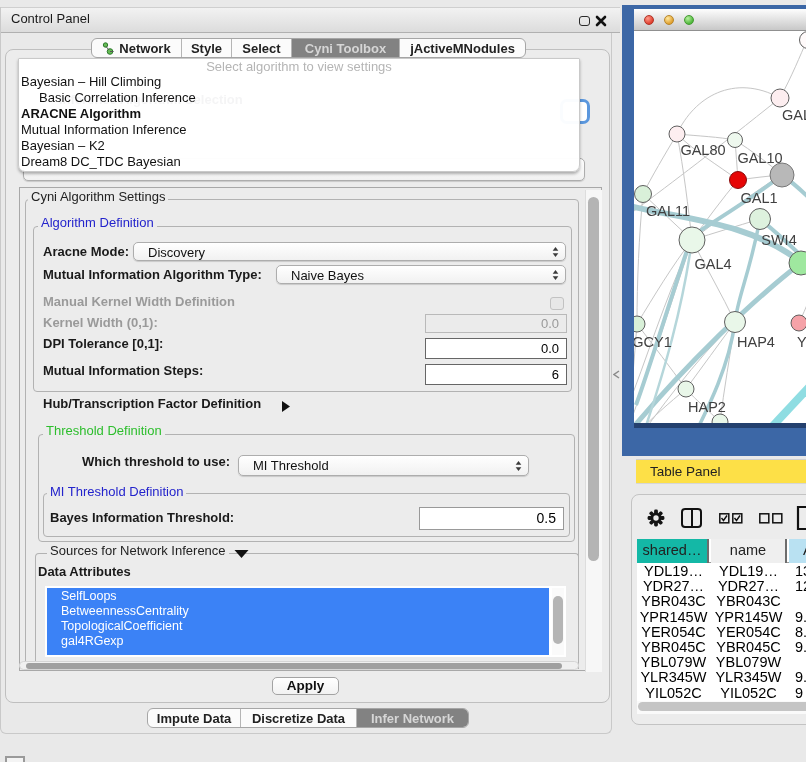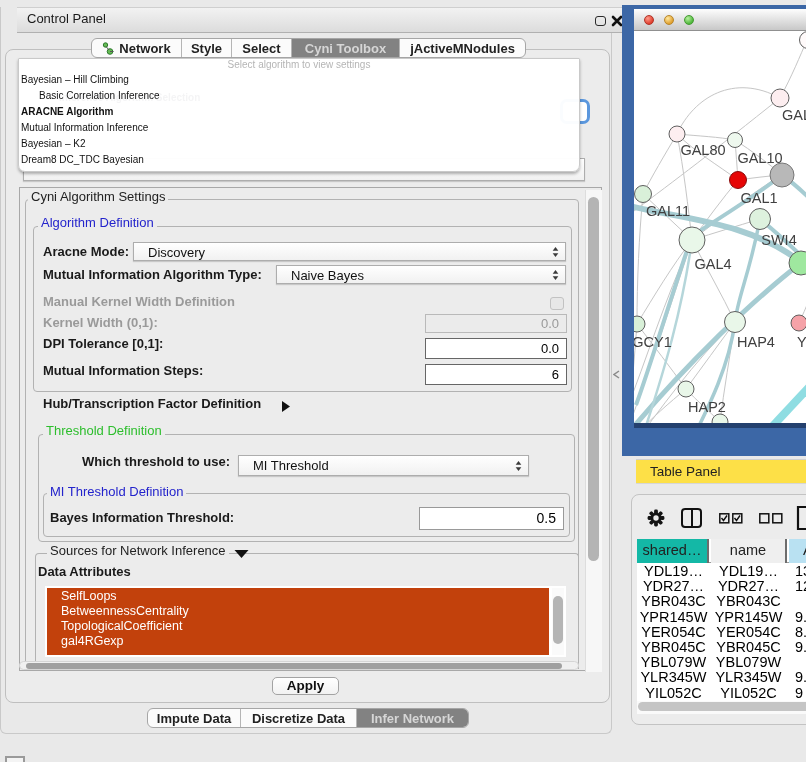--- a/index.html
+++ b/index.html
@@ -1,32 +1,32 @@
 <!DOCTYPE html>
 <html><head>
 <meta charset="utf-8">
 <style>
   * { margin:0; padding:0; box-sizing:border-box; }
   html,body { width:806px; height:762px; overflow:hidden; }
   body { font-family:"Liberation Sans", sans-serif; background:#e9e9e9; position:relative; }
   .abs { position:absolute; }
   .grp { position:absolute; border:1px solid #b2b2b2; border-radius:4px; }
   .grplabel { position:absolute; background:#ececec; padding:0 3px; font-size:13px; line-height:14px; }
-  .combo { position:absolute; background:linear-gradient(#ffffff,#f1f1f1); border:1px solid #adadad; border-radius:0; box-shadow:0 1px 1px rgba(0,0,0,0.15); font-size:13px; color:#111; }
+  .combo { position:absolute; background:linear-gradient(#ffffff,#f1f1f1); border:1px solid #adadad; border-radius:5px; box-shadow:0 1px 1px rgba(0,0,0,0.15); font-size:13px; color:#111; }
   .arrs { position:absolute; right:6px; top:50%; margin-top:-5px; }
   .fld { position:absolute; font-size:13px; text-align:right; padding-right:7px; }
   .lbl { position:absolute; font-size:13px; font-weight:bold; color:#1a1a1a; white-space:nowrap; }
   .glbl { color:#9a9a9a; }
 </style>
 </head>
 <body>
 
 <div class="abs" id="cpanel" style="left:0;top:7px;width:612px;height:727px;border:1px solid #c9c9c9;border-top:none;border-radius:0 0 6px 6px;">
 
-  <div class="abs" style="left:16px;top:0;width:619px;height:26px;background:linear-gradient(#f2f2f2,#dcdcdc);border-top:1px solid #cfcfcf;border-bottom:1px solid #b0b0b0;padding-left:22px;">
+  <div class="abs" style="left:0;top:0;width:619px;height:26px;background:linear-gradient(#f2f2f2,#dcdcdc);border-top:1px solid #cfcfcf;border-bottom:1px solid #b0b0b0;padding-left:22px;">
     <div class="abs" style="left:10px;top:3px;font-size:13px;color:#1a1a1a;">Control Panel</div>
 
     <div class="abs" style="left:578px;top:8px;width:11px;height:10px;border:1.5px solid #2a2a2a;border-radius:3px;"></div>
 
     <svg class="abs" style="left:594px;top:7px;" width="12" height="12" viewBox="0 0 12 12">
         <path d="M2 2 L10 10 M10 2 L2 10" stroke="#111" stroke-width="2.6" stroke-linecap="round"></path>
       </svg>
   </div>
 
   <div class="abs" style="left:4px;top:42px;width:605px;height:654px;background:#ececec;border:1px solid #bfbfbf;border-radius:8px;"></div>
@@ -110,21 +110,21 @@
 
   <div class="grp" style="left:34px;top:546px;width:544px;height:116px;border-bottom:none;border-bottom-left-radius:0;border-bottom-right-radius:0;"></div>
   <div class="grplabel" style="left:46px;top:537px;color:#222;font-weight:normal;">Sources for Network Inference</div>
   <svg class="abs" style="left:233px;top:542px;" width="15" height="10" viewBox="0 0 15 10">
       <path d="M0.5 1 L14.5 1 L7.5 9 Z" fill="#111"></path>
     </svg>
 
   <div class="lbl" style="left:37px;top:557px;">Data Attributes</div>
 
   <div class="abs" style="left:44px;top:579px;width:521px;height:71px;background:#fff;">
-    <div class="abs" style="left:2px;top:2px;width:502px;height:67px;background:#c2410c;color:#fff;font-size:12.5px;">
+    <div class="abs" style="left:2px;top:2px;width:502px;height:67px;background:#3b82f6;color:#fff;font-size:12.5px;">
       <div style="padding:1px 0 0 14px;height:15px;">SelfLoops</div>
       <div style="padding:1px 0 0 14px;height:15px;">BetweennessCentrality</div>
       <div style="padding:1px 0 0 14px;height:15px;">TopologicalCoefficient</div>
       <div style="padding:1px 0 0 14px;height:15px;">gal4RGexp</div>
     </div>
     <div class="abs" style="right:2px;top:2px;width:12px;height:67px;background:#fafafa;">
       <div class="abs" style="left:1px;top:8px;width:10px;height:48px;background:#b5b5b5;border-radius:5px;"></div>
     </div>
   </div>
 
@@ -138,21 +138,21 @@
 
   <div class="abs" style="left:146px;top:701px;height:20px;display:flex;border:1px solid #a6a6a6;border-radius:6px;overflow:hidden;background:#fbfbfb;font-size:13px;font-weight:bold;color:#222;">
     <div style="width:93px;display:flex;align-items:center;justify-content:center;border-right:1px solid #b5b5b5;">Impute Data</div>
     <div style="width:116px;display:flex;align-items:center;justify-content:center;border-right:1px solid #b5b5b5;">Discretize Data</div>
     <div style="width:111px;display:flex;align-items:center;justify-content:center;background:#828282;color:#d6d6d6;">Infer Network</div>
   </div>
 </div>
 
 <div class="abs" style="left:560px;top:99px;width:30px;height:25px;background:#fff;border:3px solid #5b97dd;border-radius:7px;"></div>
 
-<div class="abs" style="left:18px;top:58px;width:562px;height:114px;background:rgba(255,255,255,0.97);border:1px solid #c9c9c9;border-radius:1px 1px 7px 7px;box-shadow:0 2px 3px rgba(0,0,0,0.3);font-size:10px;color:#111;">
+<div class="abs" style="left:18px;top:58px;width:562px;height:114px;background:rgba(255,255,255,0.97);border:1px solid #c9c9c9;border-radius:1px 1px 7px 7px;box-shadow:0 2px 3px rgba(0,0,0,0.3);font-size:13px;color:#111;">
   <div style="text-align:center;color:#b5b5b5;height:15px;">Select algorithm to view settings</div>
   <div style="position:absolute;left:40px;top:33px;color:rgba(100,100,110,0.07);font-weight:bold;">Inference Algorithm Selection</div>
   <div style="padding-left:2px;height:16px;">Bayesian – Hill Climbing</div>
   <div style="padding-left:20px;height:16px;">Basic Correlation Inference</div>
   <div style="padding-left:2px;height:16px;font-weight:bold;">ARACNE Algorithm</div>
   <div style="padding-left:2px;height:16px;">Mutual Information Inference</div>
   <div style="padding-left:2px;height:16px;">Bayesian – K2</div>
   <div style="padding-left:2px;height:16px;">Dream8 DC_TDC Bayesian</div>
 </div>
 

